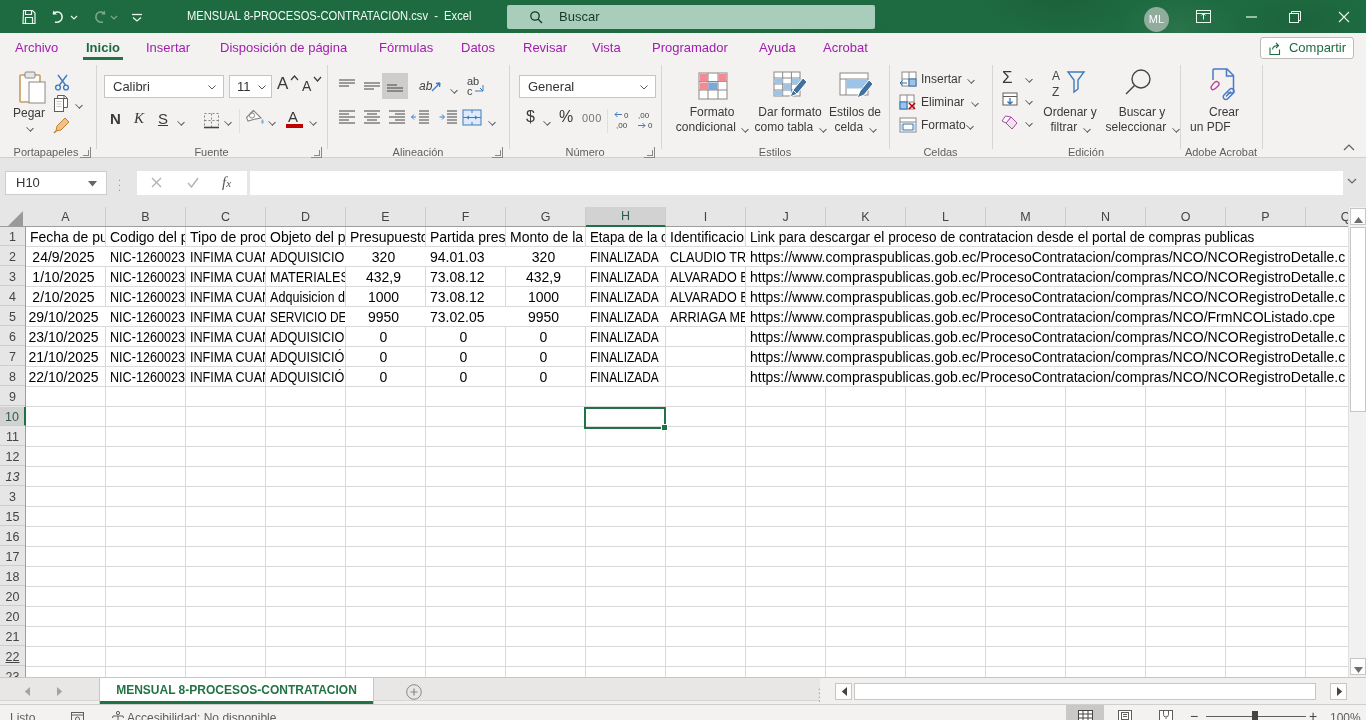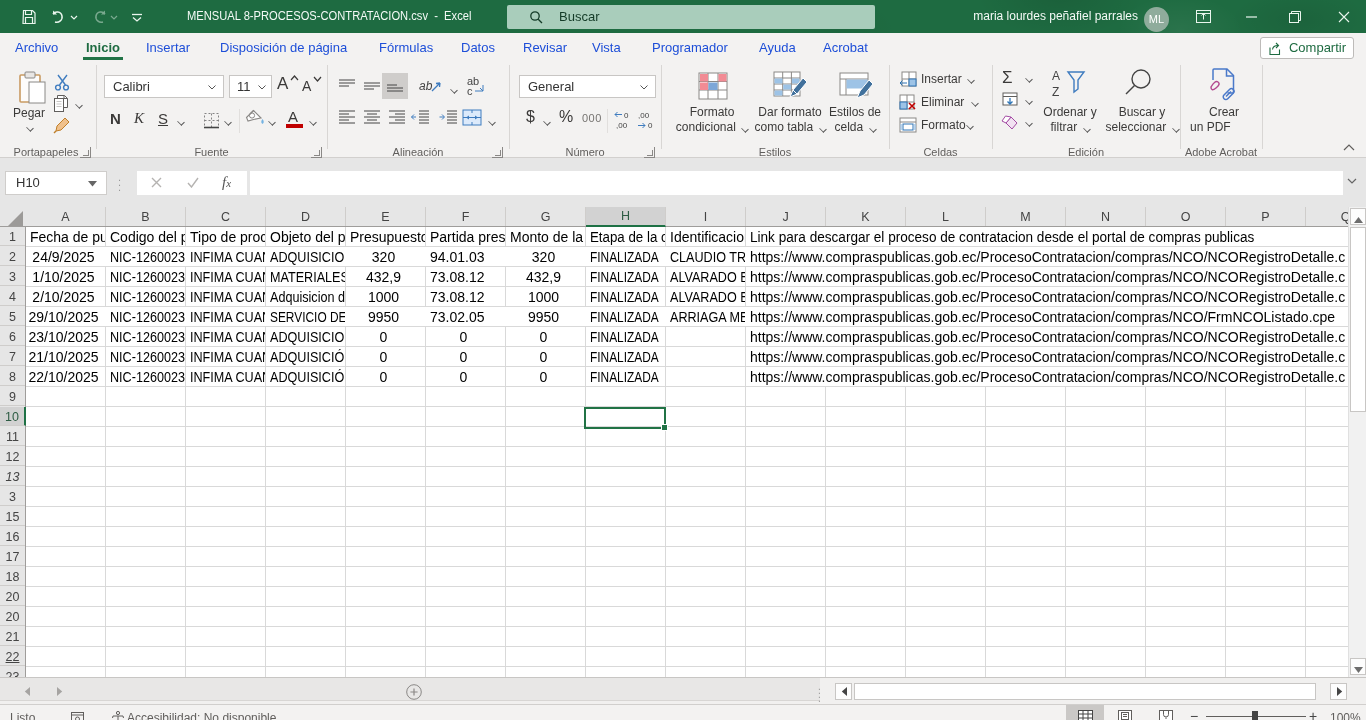--- a/index.html
+++ b/index.html
@@ -11,21 +11,21 @@
   #titlebar { position:absolute; left:0; top:0; width:1366px; height:33px; background:#1e6b41; color:#eaf6ee; }
   #titlebar .ticon { position:absolute; top:9px; }
   #title-text { position:absolute; left:187px; top:0; width:300px; height:33px; line-height:33px; font-size:12px; color:#f4faf6; white-space:nowrap; transform:scaleX(0.93); transform-origin:0 50%; }
   #searchbox { position:absolute; left:507px; top:5px; width:368px; height:24px; background:#a9cdbb; border-radius:2px; }
   #searchbox span { position:absolute; left:52px; top:4px; font-size:13px; color:#143b27; }
   #username { position:absolute; right:228px; top:0; height:33px; line-height:33px; font-size:12px; color:#f4faf6; }
   #mlcircle { position:absolute; left:1144px; top:7px; width:25px; height:25px; border-radius:50%; background:#8fac9c; color:#fdfefd; font-size:11px; text-align:center; line-height:25px; }
 
   
   #tabsrow { position:absolute; left:0; top:33px; width:1366px; height:28px; background:#f3f2f1; }
-  #tabsrow .tab { position:absolute; top:0; height:28px; line-height:30px; font-size:13px; color:#1d4ed8; }
+  #tabsrow .tab { position:absolute; top:0; height:28px; line-height:30px; font-size:13px; color:#a21caf; }
   #tabsrow .active { color:#1e6b41; font-weight:bold; }
   #tabsrow .active:after { content:""; position:absolute; left:-3px; right:-3px; bottom:1px; height:3px; background:#217346; }
   #share-btn { position:absolute; left:1260px; top:37px; width:94px; height:22px; background:#fff; border:1px solid #bdbbb9; border-radius:3px; color:#1e6b41; font-size:13px; line-height:20px; text-align:center; }
 
   
   #ribbon { position:absolute; left:0; top:61px; width:1366px; height:97px; background:#f3f2f1; border-bottom:1px solid #d2d0ce; font-size:12px; color:#3b3a39; }
   .gsep { position:absolute; top:4px; height:84px; width:1px; background:#d8d6d4; }
   .glabel { position:absolute; top:84px; height:14px; line-height:14px; font-size:11px; color:#605e5c; text-align:center; }
   .launcher { position:absolute; top:86px; width:11px; height:11px; border:1px solid #8a8886; border-top:none; border-left:none; }
   .launcher:after { content:""; position:absolute; right:1px; bottom:1px; width:5px; height:5px; border-right:1px solid #8a8886; border-bottom:1px solid #8a8886; }
@@ -107,21 +107,20 @@
         <path d="M2 8.5 l4 3.5 l4 -3.5" fill="none" stroke="#eaf6ee" stroke-width="1.3"></path>
       </svg>
     <div id="title-text">MENSUAL 8-PROCESOS-CONTRATACION.csv&nbsp;&nbsp;-&nbsp;&nbsp;Excel</div>
     <div id="searchbox">
       <svg style="position:absolute;left:22px;top:5px" width="15" height="15" viewBox="0 0 15 15">
           <circle cx="6" cy="6" r="4.2" fill="none" stroke="#143b27" stroke-width="1.3"></circle>
           <path d="M9.2 9.2 L13 13" stroke="#143b27" stroke-width="1.3"></path>
         </svg>
       <span>Buscar</span>
     </div>
-    <div id="username">maria lourdes peñafiel parrales</div>
     <div id="mlcircle">ML</div>
     <svg class="ticon" style="left:1196px;top:10px" width="15" height="13" viewBox="0 0 15 13">
         <rect x="0.5" y="0.5" width="14" height="12" fill="none" stroke="#eaf6ee"></rect>
         <path d="M0.5 3.5 h14" stroke="#eaf6ee"></path>
         <path d="M7.5 9.5 v-6 M5.4 5.5 l2.1-2.1 l2.1 2.1" fill="none" stroke="#eaf6ee"></path>
       </svg>
     <svg class="ticon" style="left:1246px;top:16px" width="11" height="2" viewBox="0 0 11 2">
         <path d="M0 1 h11" stroke="#eaf6ee" stroke-width="1.2"></path>
       </svg>
     <svg class="ticon" style="left:1289px;top:11px" width="12" height="12" viewBox="0 0 12 12">
@@ -574,20 +573,23 @@
   </div>
 
   <div id="tabbar">
     <div id="tabzone"></div>
     <svg style="position:absolute;left:24px;top:9px" width="6" height="9" viewBox="0 0 6 9">
         <path d="M6 0 L0.8 4.5 L6 9 z" fill="#a6a4a2"></path>
       </svg>
     <svg style="position:absolute;left:57px;top:9px" width="6" height="9" viewBox="0 0 6 9">
         <path d="M0 0 L5.2 4.5 L0 9 z" fill="#a6a4a2"></path>
       </svg>
+    <div id="sheettab">
+        <span>MENSUAL 8-PROCESOS-CONTRATACION</span>
+      </div>
     <svg style="position:absolute;left:406px;top:6px" width="16" height="16" viewBox="0 0 16 16">
         <circle cx="8" cy="8" r="7.3" fill="none" stroke="#8a8886"></circle>
         <path d="M8 4.4 v7.2 M4.4 8 h7.2" stroke="#8a8886" stroke-width="1.2"></path>
       </svg>
     <div style="position:absolute;left:818px;top:7px;width:3px;color:#999;font-size:10px;line-height:4px">.<br>.<br>.<br>.</div>
     <div style="position:absolute;left:836px;top:683px;"></div>
     <div style="position:absolute;left:835px;top:5px;width:17px;height:17px;background:#fdfdfd;border:1px solid #c8c6c4"></div>
     <svg style="position:absolute;left:841px;top:9px" width="6" height="9" viewBox="0 0 6 9">
         <path d="M6 0 L0.8 4.5 L6 9 z" fill="#444"></path>
       </svg>

